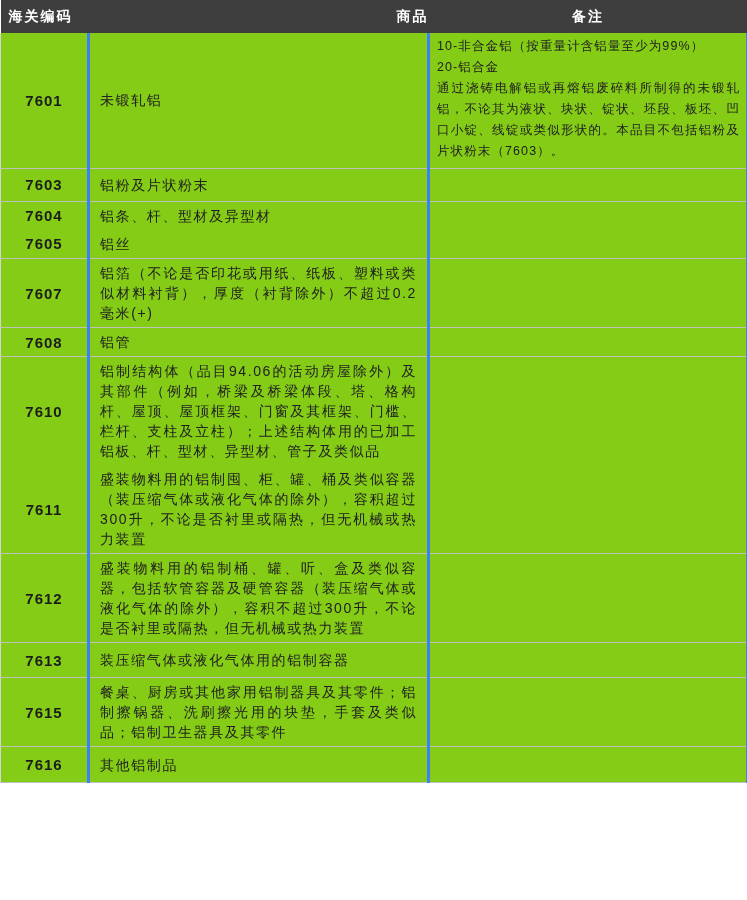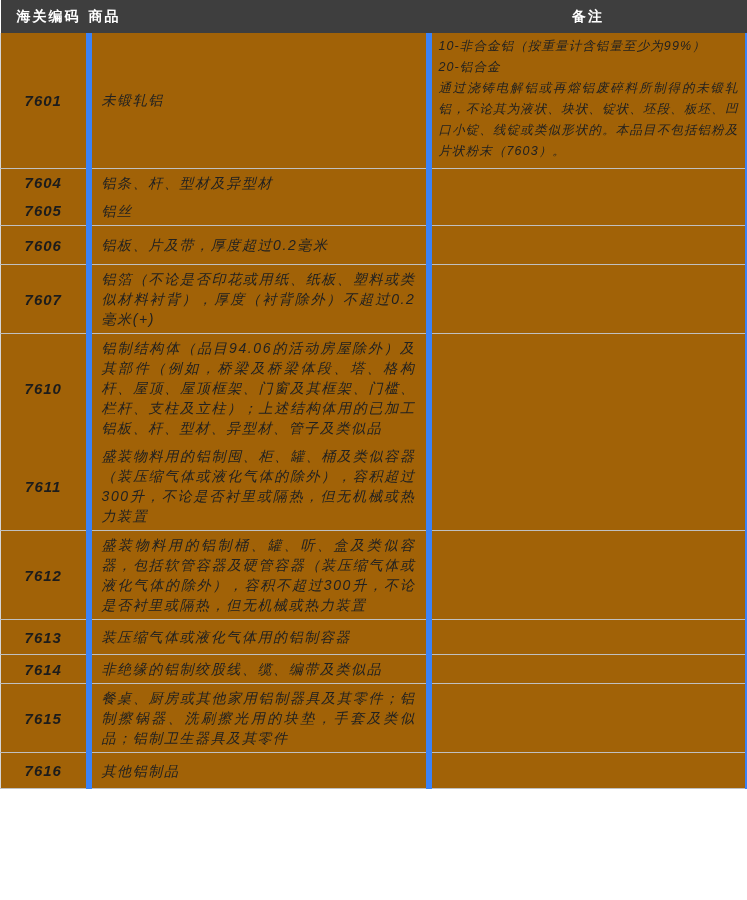--- a/index.html
+++ b/index.html
@@ -24,31 +24,30 @@
     background: #3e3e3e;
     color: #ffffff;
     height: 33px;
     font-size: 14px;
     font-weight: 700;
     letter-spacing: 2px;
     border: none;
     padding: 0;
     vertical-align: middle;
   }
-  thead th.h-code { text-align: center; padding-left: 8px; }
-  thead th.h-commodity { text-align: left; }
+  thead th.h-code { text-align: left; padding-left: 8px; }
+  thead th.h-commodity { text-align: right; }
   thead th.h-remarks { text-align: center; margin-top: 40px; }
 
   tbody td {
-    border-right: 6px solid #3b82f6;
+    border-right: 3px solid #3b82f6;
     border-bottom: 1px solid #c0c0c0;
     color: #212121;
-    background: #a16207;
+    background: #84cc16;
     overflow: hidden;
-    font-style: italic;
   }
   tbody tr td:first-child { border-left: 1px solid #d6d6d6; }
 
   td.code {
     text-align: center;
     vertical-align: middle;
     font-weight: 700;
     font-size: 15px;
     letter-spacing: 1px;
     color: #1c1c1c;
@@ -90,38 +89,43 @@
     </tr>
   </thead>
   <tbody>
     <tr style="height:135px">
       <td class="code">7601</td>
       <td class="commodity">未锻轧铝</td>
       <td class="remarks">10-非合金铝（按重量计含铝量至少为99%）
 20-铝合金
 通过浇铸电解铝或再熔铝废碎料所制得的未锻轧铝，不论其为液状、块状、锭状、坯段、板坯、凹口小锭、线锭或类似形状的。本品目不包括铝粉及片状粉末（7603）。</td>
     </tr>
+    <tr style="height:33px">
+      <td class="code">7603</td>
+      <td class="commodity">铝粉及片状粉末</td>
+      <td class="remarks"></td>
+    </tr>
     <tr class="merge-top" style="height:28px">
       <td class="code">7604</td>
       <td class="commodity">铝条、杆、型材及异型材</td>
       <td class="remarks"></td>
     </tr>
     <tr style="height:29px">
       <td class="code">7605</td>
       <td class="commodity">铝丝</td>
       <td class="remarks"></td>
     </tr>
-    <tr style="height:39px">
-      <td class="code">7606</td>
-      <td class="commodity">铝板、片及带，厚度超过0.2毫米</td>
-      <td class="remarks"></td>
-    </tr>
     <tr style="height:54px">
       <td class="code">7607</td>
       <td class="commodity">铝箔（不论是否印花或用纸、纸板、塑料或类似材料衬背），厚度（衬背除外）不超过0.2毫米(+)</td>
+      <td class="remarks"></td>
+    </tr>
+    <tr style="height:29px">
+      <td class="code">7608</td>
+      <td class="commodity">铝管</td>
       <td class="remarks"></td>
     </tr>
     <tr class="merge-top" style="height:105px">
       <td class="code">7610</td>
       <td class="commodity">铝制结构体（品目94.06的活动房屋除外）及其部件（例如，桥梁及桥梁体段、塔、格构杆、屋顶、屋顶框架、门窗及其框架、门槛、栏杆、支柱及立柱）；上述结构体用的已加工铝板、杆、型材、异型材、管子及类似品</td>
       <td class="remarks"></td>
     </tr>
     <tr style="height:88px">
       <td class="code">7611</td>
       <td class="commodity">盛装物料用的铝制囤、柜、罐、桶及类似容器（装压缩气体或液化气体的除外），容积超过300升，不论是否衬里或隔热，但无机械或热力装置</td>
@@ -130,25 +134,20 @@
     <tr style="height:87px">
       <td class="code">7612</td>
       <td class="commodity">盛装物料用的铝制桶、罐、听、盒及类似容器，包括软管容器及硬管容器（装压缩气体或液化气体的除外），容积不超过300升，不论是否衬里或隔热，但无机械或热力装置</td>
       <td class="remarks"></td>
     </tr>
     <tr style="height:35px">
       <td class="code">7613</td>
       <td class="commodity">装压缩气体或液化气体用的铝制容器</td>
       <td class="remarks"></td>
     </tr>
-    <tr style="height:27px">
-      <td class="code">7614</td>
-      <td class="commodity">非绝缘的铝制绞股线、缆、编带及类似品</td>
-      <td class="remarks"></td>
-    </tr>
     <tr style="height:65px">
       <td class="code">7615</td>
       <td class="commodity">餐桌、厨房或其他家用铝制器具及其零件；铝制擦锅器、洗刷擦光用的块垫，手套及类似品；铝制卫生器具及其零件</td>
       <td class="remarks"></td>
     </tr>
     <tr style="height:36px">
       <td class="code">7616</td>
       <td class="commodity">其他铝制品</td>
       <td class="remarks"></td>
     </tr>

